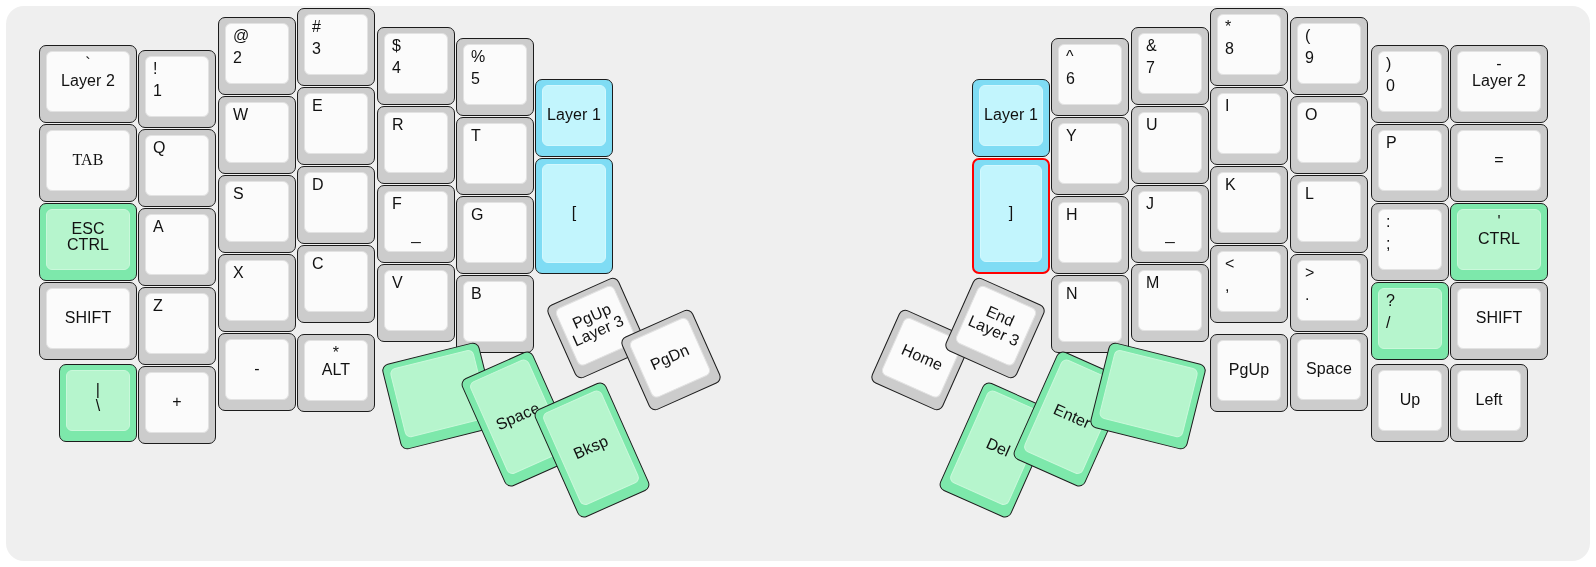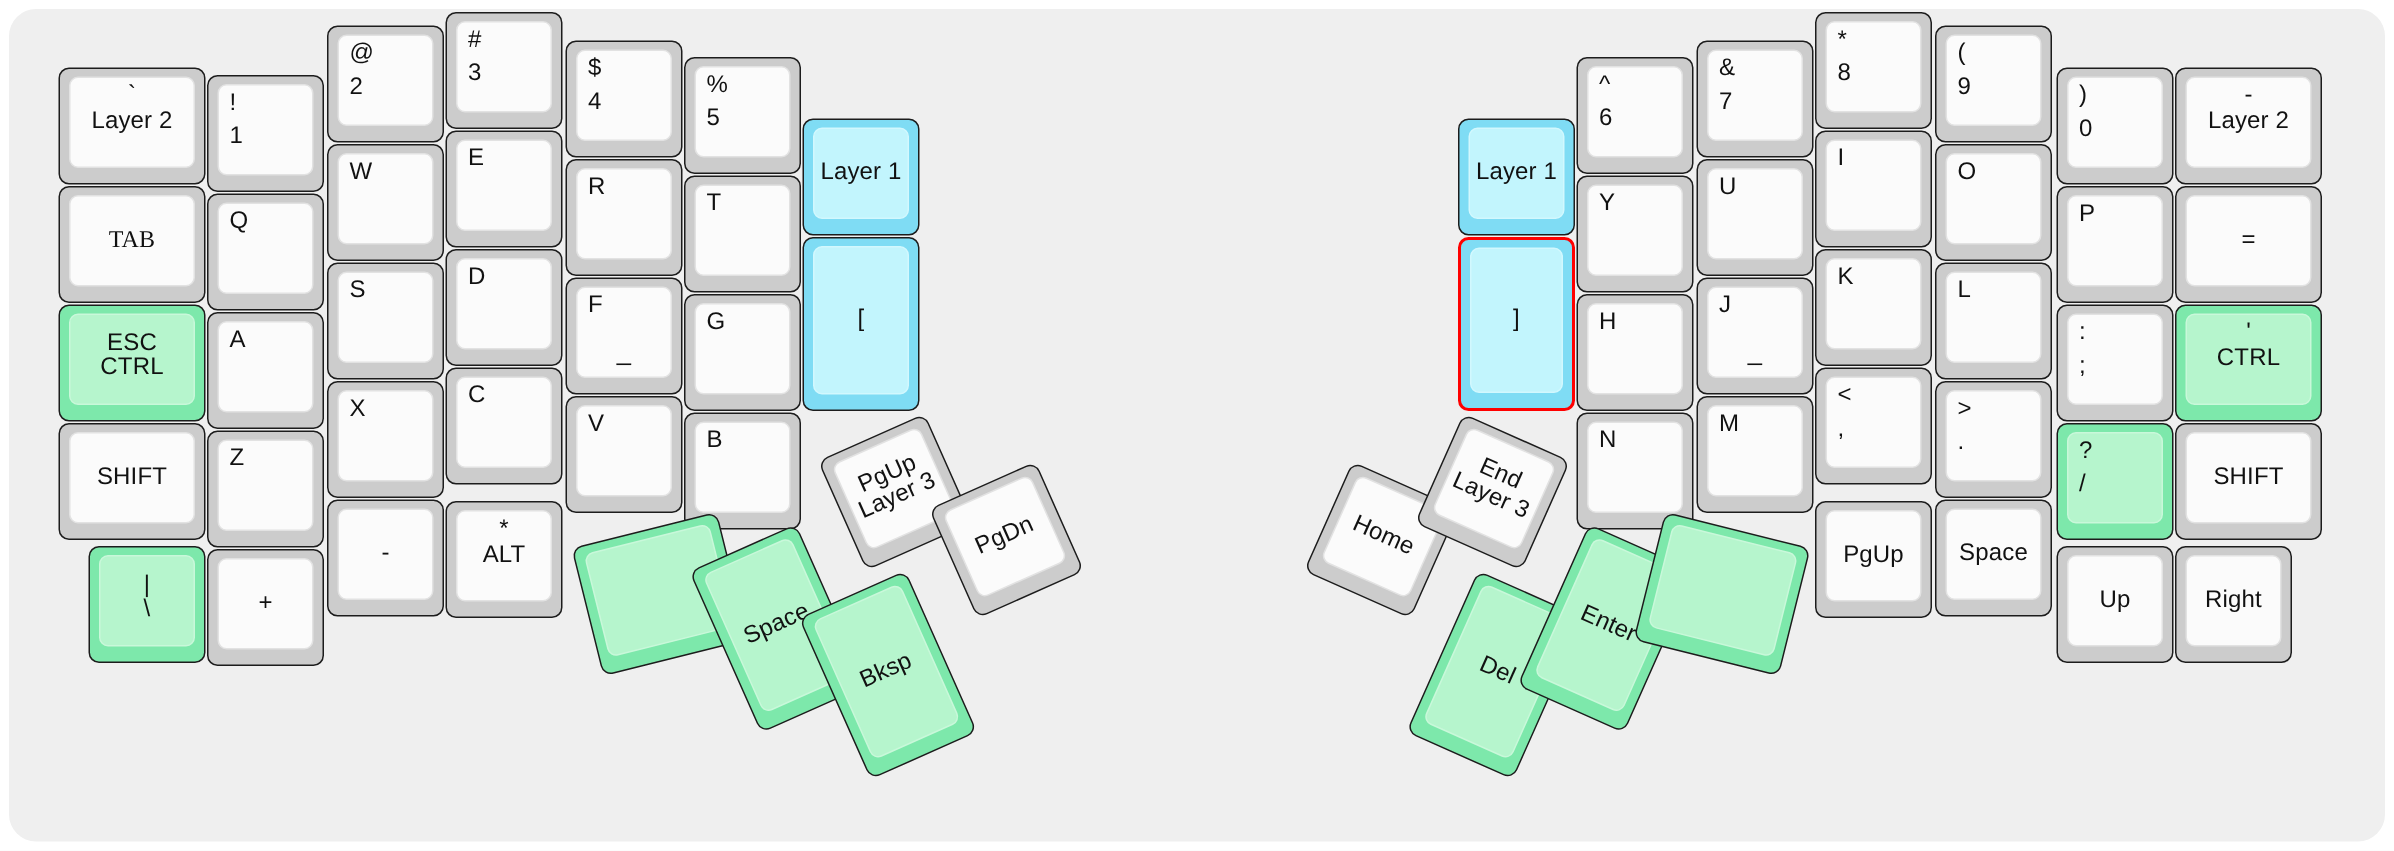--- a/index.html
+++ b/index.html
@@ -416,21 +416,21 @@
           <span class="lg ctr">CTRL</span>
         </div>
       </div>
       <div class="key" style="left: 1450px; top: 282px; width: 98px; height: 78px;">
         <div class="cap">
           <span class="lg ctr">SHIFT</span>
         </div>
       </div>
       <div class="key" style="left: 1450px; top: 364px; width: 78px; height: 78px;">
         <div class="cap">
-          <span class="lg ctr">Right</span>
+          <span class="lg ctr">Left</span>
         </div>
       </div>
       <div class="key" style="left: 882px; top: 320px; width: 78px; height: 80px; transform: rotate(24deg);">
         <div class="cap">
           <span class="lg ctr">Home</span>
         </div>
       </div>
       <div class="key" style="left: 956px; top: 288px; width: 78px; height: 80px; transform: rotate(24deg);">
         <div class="cap">
           <span class="lg two"><span class="l1">End</span><span class="l2">Layer 3</span></span>

